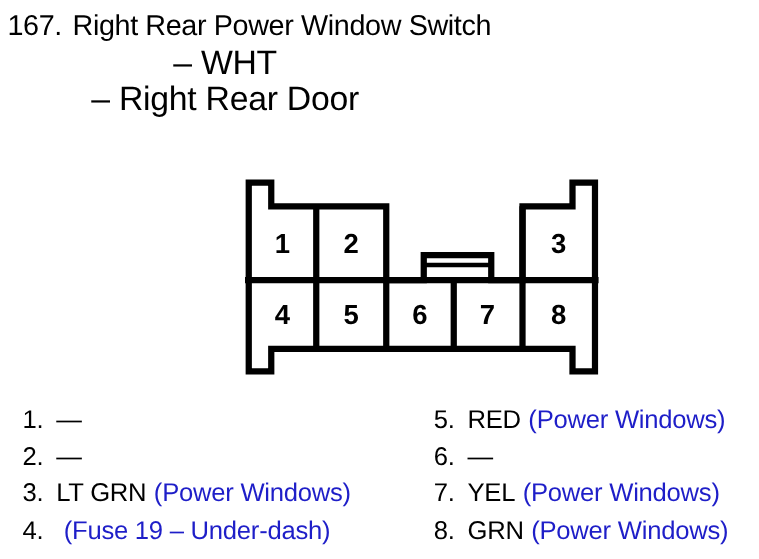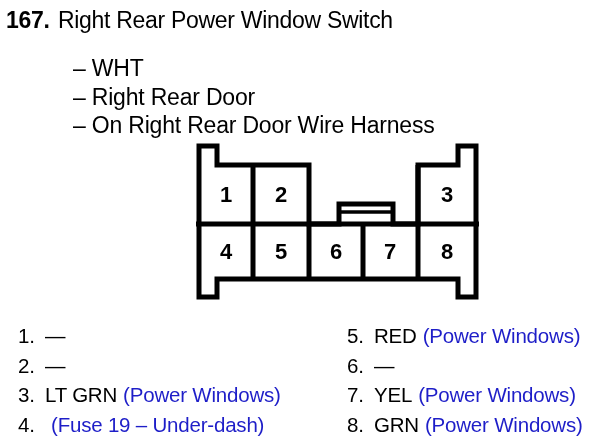--- a/index.html
+++ b/index.html
@@ -9,31 +9,31 @@
     color: var(--ink, #000000);
     font-family: "Liberation Sans", sans-serif;
     position: relative;
     overflow: hidden;
   }
   .abs { position: absolute; }
 
   
   .section-number {
     left: 6px; top: 8px;
-    font-size: 23px; font-weight: bold; letter-spacing: -0.3px;
+    font-size: 23px; font-weight: normal; letter-spacing: -0.3px;
     line-height: 24px;
   }
   .page-title {
     left: 58px; top: 8px;
     font-size: 23px; font-weight: normal; letter-spacing: -0.3px;
     line-height: 24px;
   }
   .details {
-    left: 73px; top: 54px;
-    font-size: 23px; line-height: 28.5px; letter-spacing: -0.2px;
+    left: 73px; top: 36px;
+    font-size: 27px; line-height: 28.5px; letter-spacing: -0.2px; text-align: center;
   }
 
   
   .connector {
     left: 196px; top: 143px;
     width: 283px; height: 157px;
   }
   .connector svg { position: absolute; left: 0; top: 0; }
   .pin-cell {
     position: absolute;
@@ -55,21 +55,20 @@
 </style>
 </head>
 <body>
 
 <div class="abs section-number">167.</div>
 <div class="abs page-title">Right Rear Power Window Switch</div>
 
 <div class="abs details">
   <div>– WHT</div>
   <div>– Right Rear Door</div>
-  <div>– On Right Rear Door Wire Harness</div>
 </div>
 
 <div class="abs connector">
   <svg width="283" height="157" viewBox="0 0 283 157">
     <path d="M3,3 H21 V22 H113 V81 H143 V61 H197 V81 H222 V22 H262 V3 H280 V154 H262 V136 H21 V154 H3 Z" fill="#ffffff" stroke="#000000" stroke-width="5" stroke-linejoin="miter"></path>
     <line x1="57" y1="22" x2="57" y2="136" stroke="#000000" stroke-width="5"></line>
     <line x1="0" y1="81" x2="283" y2="81" stroke="#000000" stroke-width="5"></line>
     <line x1="113" y1="81" x2="113" y2="136" stroke="#000000" stroke-width="5"></line>
     <line x1="167" y1="81" x2="167" y2="136" stroke="#000000" stroke-width="5"></line>
     <line x1="222" y1="22" x2="222" y2="136" stroke="#000000" stroke-width="5"></line>

